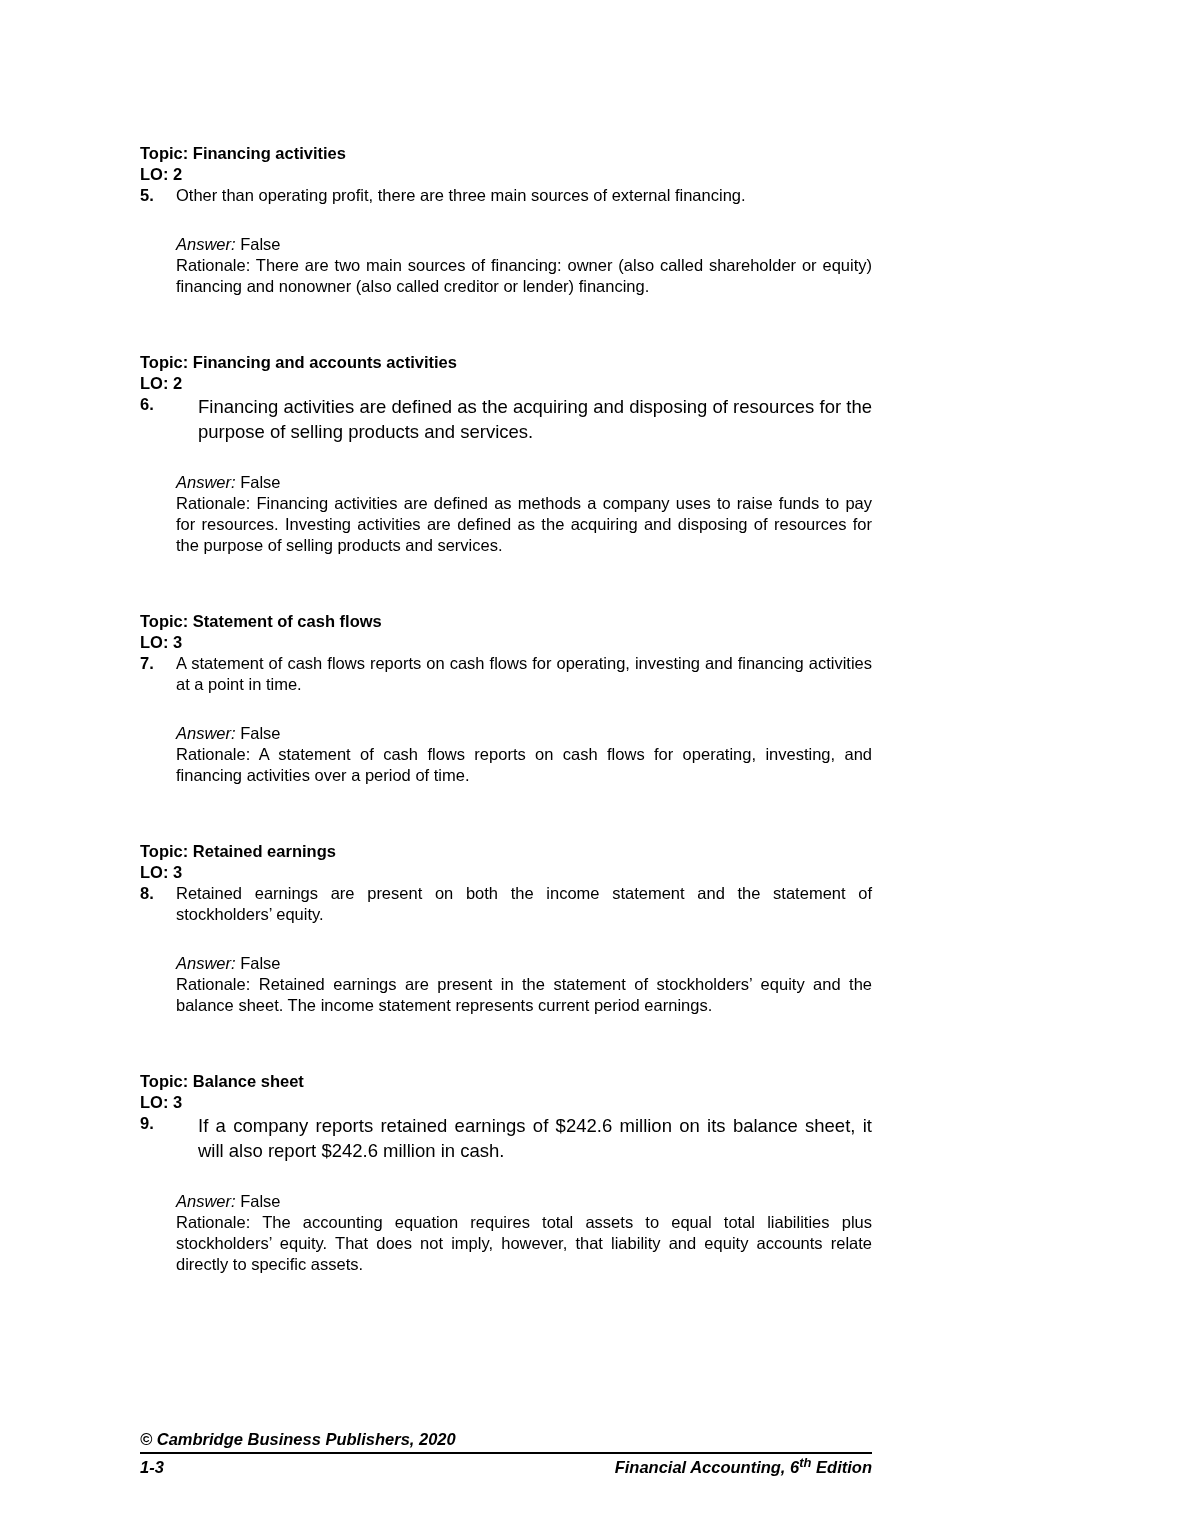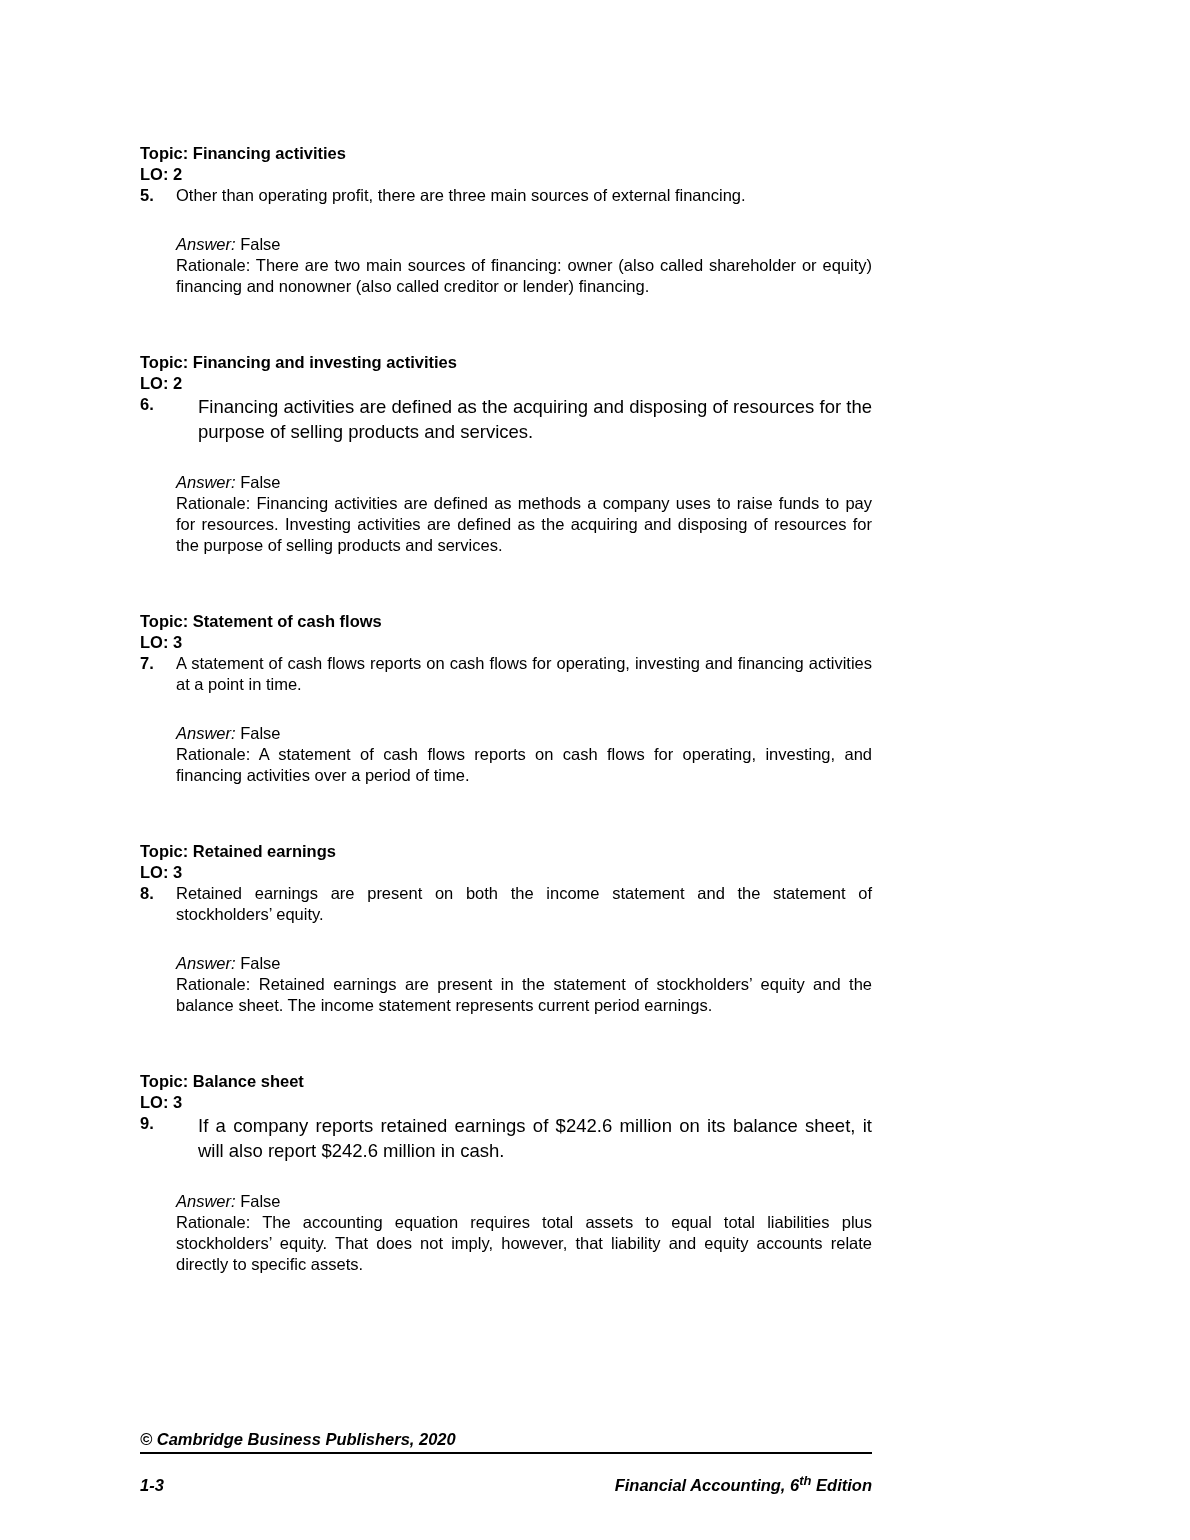--- a/index.html
+++ b/index.html
@@ -67,21 +67,21 @@
     font-style: italic;
   }
   .footer-rule {
     border: none;
     border-top: 2px solid #000000;
     margin: 2px 0 0 0;
   }
   .footer-row {
     display: flex;
     justify-content: space-between;
-    margin-top: 21px;
+    margin-top: 3px;
   }
   sup.edition-sup {
     font-size: 13px;
     vertical-align: super;
     line-height: 0;
     font-style: italic;
   }
 </style>
 </head>
 <body>
@@ -96,21 +96,21 @@
         <div class="q-num">5.</div>
         <div class="q-text">Other than operating profit, there are three main sources of external financing.</div>
       </div>
       <div class="answer-group">
         <div><span class="answer-label">Answer:</span> <span>False</span></div>
         <div class="rationale">Rationale: There are two main sources of financing: owner (also called shareholder or equity) financing and nonowner (also called creditor or lender) financing.</div>
       </div>
     </div>
 
     <div class="block large">
-      <div class="topic">Topic: Financing and investing activities</div>
+      <div class="topic">Topic: Financing and accounts activities</div>
       <div class="lo">LO: 2</div>
       <div class="q-row">
         <div class="q-num">6.</div>
         <div class="q-text">Financing activities are defined as the acquiring and disposing of resources for the purpose of selling products and services.</div>
       </div>
       <div class="answer-group">
         <div><span class="answer-label">Answer:</span> <span>False</span></div>
         <div class="rationale">Rationale: Financing activities are defined as methods a company uses to raise funds to pay for resources.  Investing activities are defined as the acquiring and disposing of resources for the purpose of selling products and services.</div>
       </div>
     </div>

